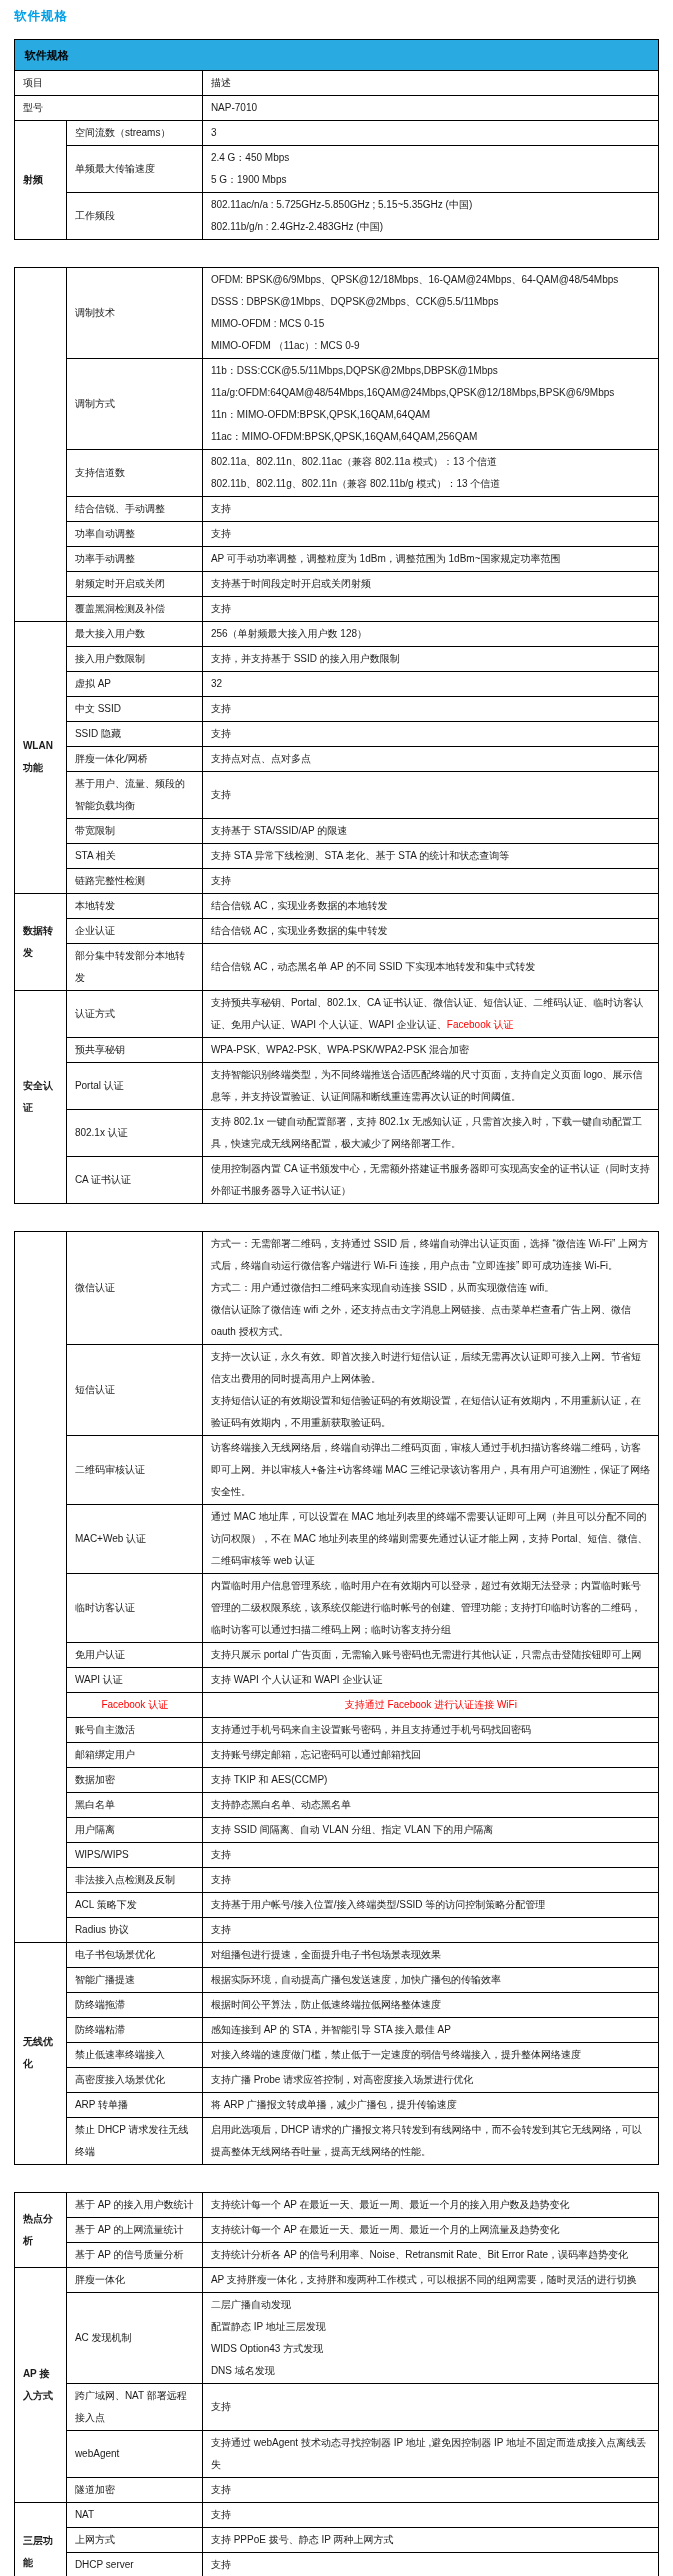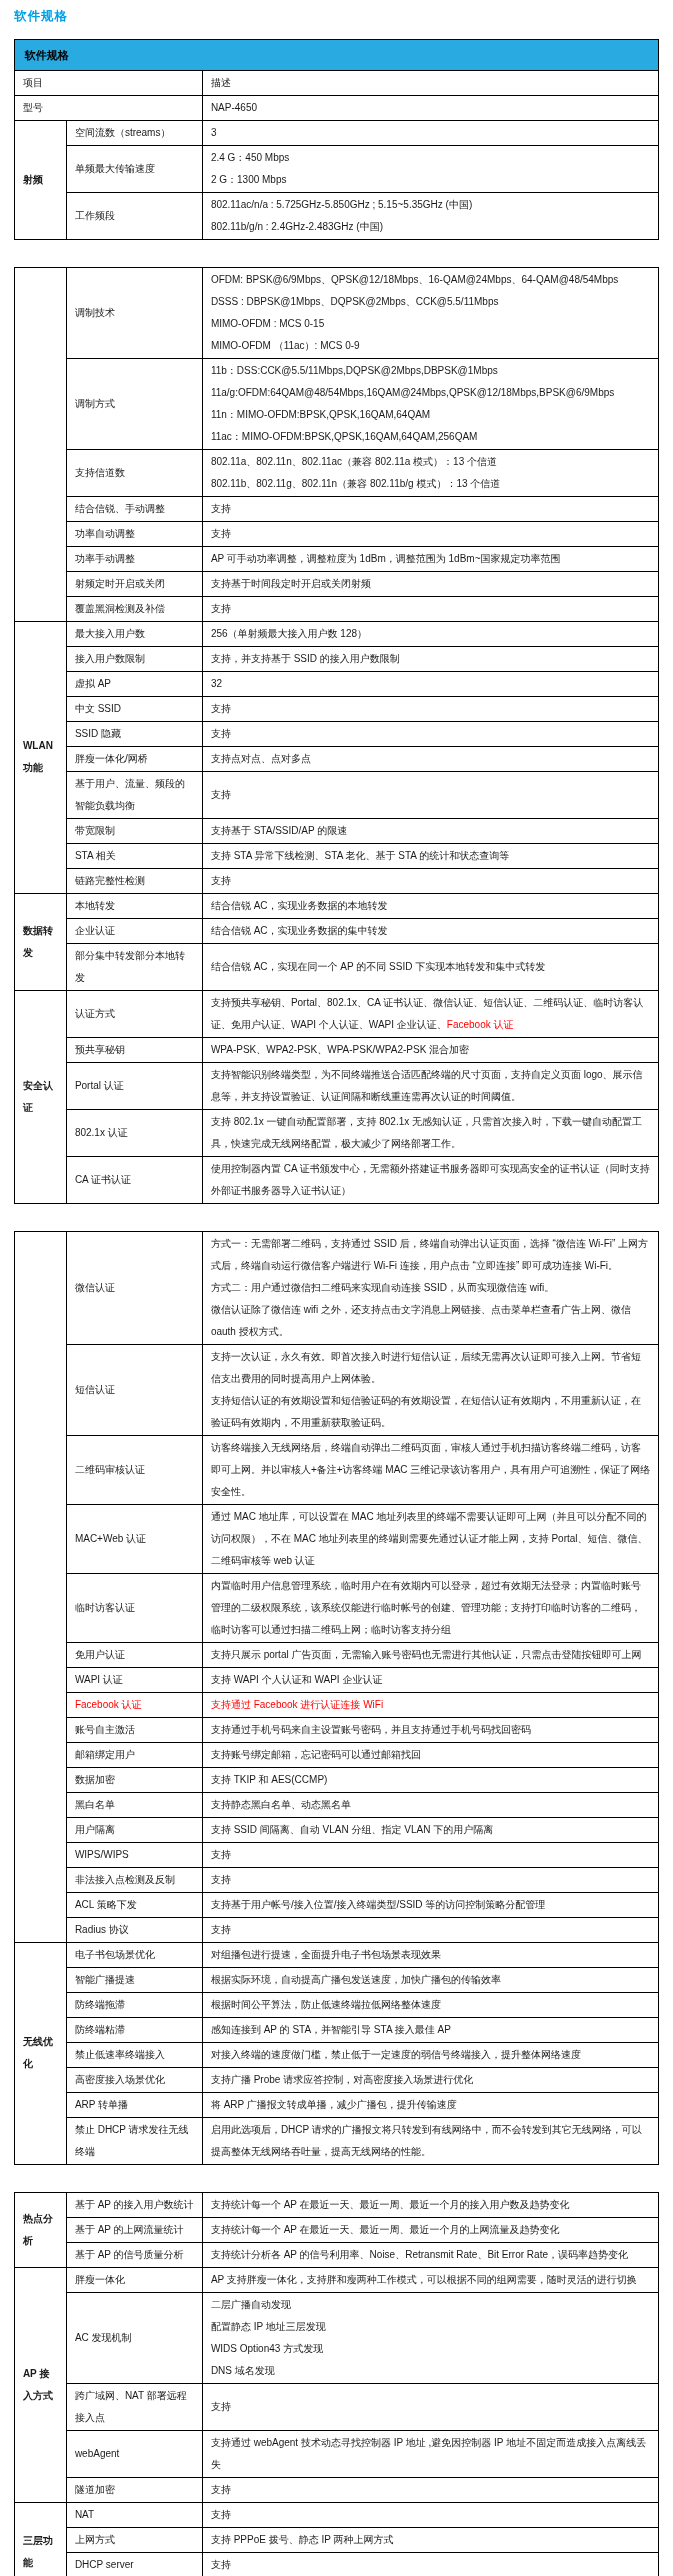--- a/index.html
+++ b/index.html
@@ -6,21 +6,21 @@
   body { width:674px; font-family:"Liberation Sans","DejaVu Sans",sans-serif; color:#1a1a1a; }
   .page { padding:5.7px 14.3px 9.5px 14.3px; }
   .doc-title { color:#00A0E9; font-size:12.4px; font-weight:bold; margin:1.9px 0 14.3px 0; letter-spacing:1px; }
   table.spec { border-collapse:collapse; width:645px; margin:0 0 27px 0; table-layout:fixed; border:1.9px solid #000; }
   table.spec col.c-group { width:52px; }
   table.spec col.c-item  { width:136px; }
   table.spec td { border:1px solid #000; font-size:10px; line-height:2.2; padding:1px 7.6px; vertical-align:middle; word-break:break-word; }
   tr.header-row td { background:#29ABE2; color:#000; font-weight:bold; font-size:11px; padding:2.9px 9.5px; border-bottom:1.9px solid #000; }
   td.g-cell { padding:1px 3.8px 1px 5.7px;font-weight:bold; }
   tr.group-start td { border-top:1.9px solid #000; }
-  .red { color:#FF0000; }
+  .red { color:#FF0000;text-align:center; }
   .d-line { display:block; }
 </style>
 </head>
 <body>
 
 <div class="page">
   <div class="doc-title">软件规格</div>
 
   <table class="spec">
     <colgroup>
@@ -34,35 +34,35 @@
         </tr>
         <tr>
           <td class="i-cell" colspan="2">项目</td>
           <td class="d-cell">
             <div class="d-line">描述</div>
           </td>
         </tr>
         <tr>
           <td class="i-cell" colspan="2">型号</td>
           <td class="d-cell">
-            <div class="d-line">NAP-4650</div>
+            <div class="d-line">NAP-7010</div>
           </td>
         </tr>
         <tr class="group-start">
           <td class="g-cell" rowspan="3">射频</td>
           <td class="i-cell">空间流数（streams）</td>
           <td class="d-cell">
             <div class="d-line">3</div>
           </td>
         </tr>
         <tr>
           <td class="i-cell">单频最大传输速度</td>
           <td class="d-cell">
             <div class="d-line">2.4 G：450 Mbps</div>
-            <div class="d-line">2 G：1300 Mbps</div>
+            <div class="d-line">5 G：1900 Mbps</div>
           </td>
         </tr>
         <tr>
           <td class="i-cell">工作频段</td>
           <td class="d-cell">
             <div class="d-line">802.11ac/n/a : 5.725GHz-5.850GHz ; 5.15~5.35GHz (中国)</div>
             <div class="d-line">802.11b/g/n : 2.4GHz-2.483GHz (中国)</div>
           </td>
         </tr>
       </tbody>
@@ -201,21 +201,21 @@
         </tr>
         <tr>
           <td class="i-cell">企业认证</td>
           <td class="d-cell">
             <div class="d-line">结合信锐 AC，实现业务数据的集中转发</div>
           </td>
         </tr>
         <tr>
           <td class="i-cell">部分集中转发部分本地转发</td>
           <td class="d-cell">
-            <div class="d-line">结合信锐 AC，实现在同一个 AP 的不同 SSID 下实现本地转发和集中式转发</div>
+            <div class="d-line">结合信锐 AC，动态黑名单 AP 的不同 SSID 下实现本地转发和集中式转发</div>
           </td>
         </tr>
         <tr class="group-start">
           <td class="g-cell" rowspan="5">安全认证</td>
           <td class="i-cell">认证方式</td>
           <td class="d-cell">
             <div class="d-line"><span>支持预共享秘钥、Portal、802.1x、CA 证书认证、微信认证、短信认证、二维码认证、临时访客认证、免用户认证、WAPI 个人认证、WAPI 企业认证、</span><span class="red">Facebook 认证</span></div>
           </td>
         </tr>
         <tr>

